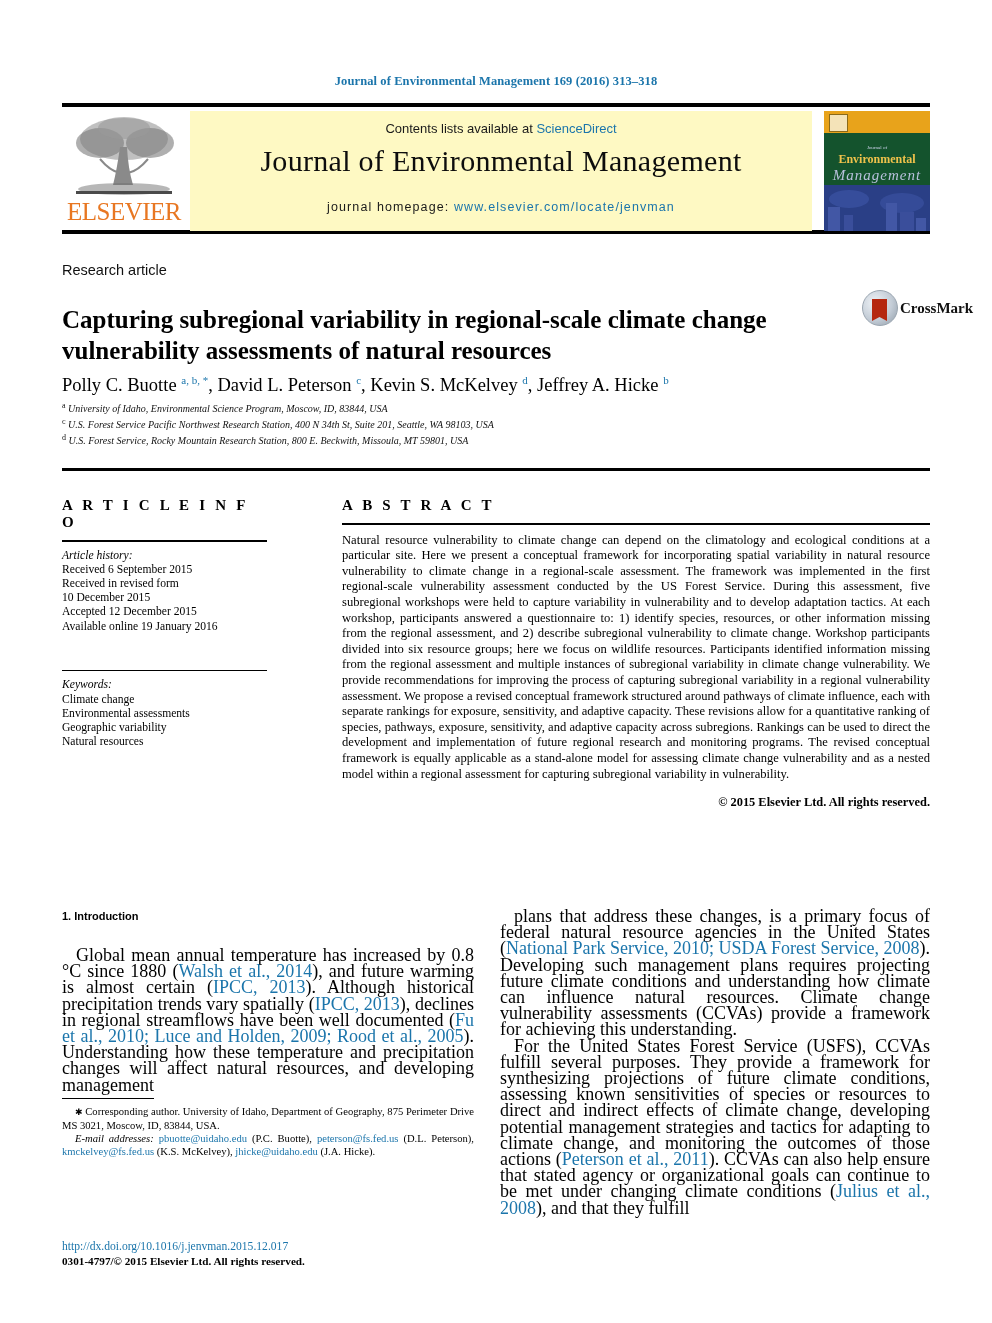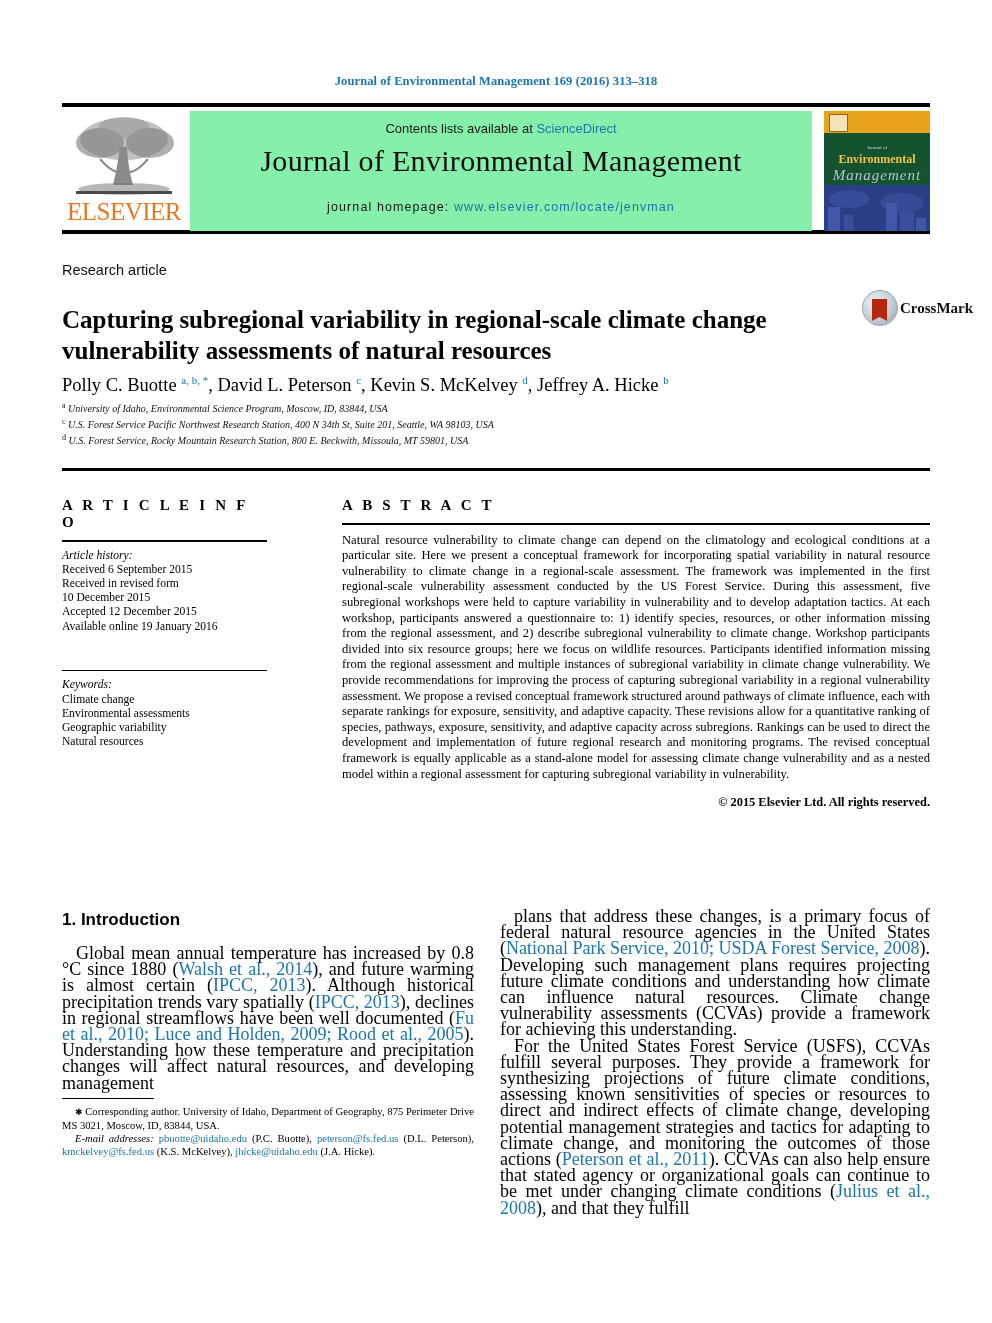--- a/index.html
+++ b/index.html
@@ -38,21 +38,21 @@
   .elsevier-word{
     position:absolute;left:0px;top:88px;width:124px;
     text-align:center;
     font-family:"Liberation Serif",serif;
     font-size:25px;letter-spacing:-.5px;
     color:#E87722;font-weight:normal;
     line-height:1;
   }
   .banner{
     position:absolute;left:128px;top:4px;right:118px;height:120px;
-    background:#86efac;
+    background:#fef9c3;
   }
   .banner .contents{
     position:absolute;top:10px;left:0;width:100%;
     text-align:center;font-family:"Liberation Sans",sans-serif;font-size:13px;color:#1a1a1a;
   }
   .banner .contents a{color:#1b75ab;text-decoration:none;}
   .banner .jtitle{
     position:absolute;top:33px;left:0;width:100%;
     text-align:center;font-family:"Liberation Serif",serif;
     font-size:30px;color:#0d0d0d;letter-spacing:.3px;
@@ -137,22 +137,22 @@
   }
   .copyright{
     text-align:right;font-family:"Liberation Serif",serif;font-weight:bold;
     font-size:12.4px;margin-top:13px;
   }
 
   
   .body-left{position:absolute;left:62px;top:910px;width:412px;}
   .body-right{position:absolute;left:500px;top:908px;width:430px;}
   .sec-head{
-    font-family:"Liberation Sans",sans-serif;font-weight:bold;font-size:17px;color:#000;
-    margin-bottom:15px;
+    font-family:"Liberation Sans",sans-serif;font-weight:bold;font-size:11px;color:#000;
+    margin-bottom:25px;
   }
   .para{
     font-family:"Liberation Serif",serif;font-size:18px;line-height:16.2px;
     text-align:justify;color:#000;text-indent:14px;margin:0 0 0 0;
   }
   .para + .para{margin-top:0px;}
   a.ref{color:#1b75ab;text-decoration:none;}
 
   
   .foot{position:absolute;left:62px;top:1098px;width:412px;}
@@ -288,14 +288,18 @@
     <p class="para">plans that address these changes, is a primary focus of federal natural resource agencies in the United States (<a class="ref" href="#">National Park Service, 2010; USDA Forest Service, 2008</a>). Developing such management plans requires projecting future climate conditions and understanding how climate can influence natural resources. Climate change vulnerability assessments (CCVAs) provide a framework for achieving this understanding.</p>
     <p class="para">For the United States Forest Service (USFS), CCVAs fulfill several purposes. They provide a framework for synthesizing projections of future climate conditions, assessing known sensitivities of species or resources to direct and indirect effects of climate change, developing potential management strategies and tactics for adapting to climate change, and monitoring the outcomes of those actions (<a class="ref" href="#">Peterson et al., 2011</a>). CCVAs can also help ensure that stated agency or organizational goals can continue to be met under changing climate conditions (<a class="ref" href="#">Julius et al., 2008</a>), and that they fulfill</p>
   </div>
 
   <div class="foot">
     <div class="fline"></div>
     <p class="indent"><span style="font-size:9px">✱</span> Corresponding author. University of Idaho, Department of Geography, 875 Perimeter Drive MS 3021, Moscow, ID, 83844, USA.</p>
     <p class="indent"><span class="em">E-mail addresses:</span> <a href="#">pbuotte@uidaho.edu</a> (P.C. Buotte), <a href="#">peterson@fs.fed.us</a> (D.L. Peterson), <a href="#">kmckelvey@fs.fed.us</a> (K.S. McKelvey), <a href="#">jhicke@uidaho.edu</a> (J.A. Hicke).</p>
   </div>
 
+  <div class="doi-block">
+    <div class="doi">http://dx.doi.org/10.1016/j.jenvman.2015.12.017</div>
+    <div class="issn">0301-4797/© 2015 Elsevier Ltd. All rights reserved.</div>
+  </div>
 
 </div>
 
 </body></html>

